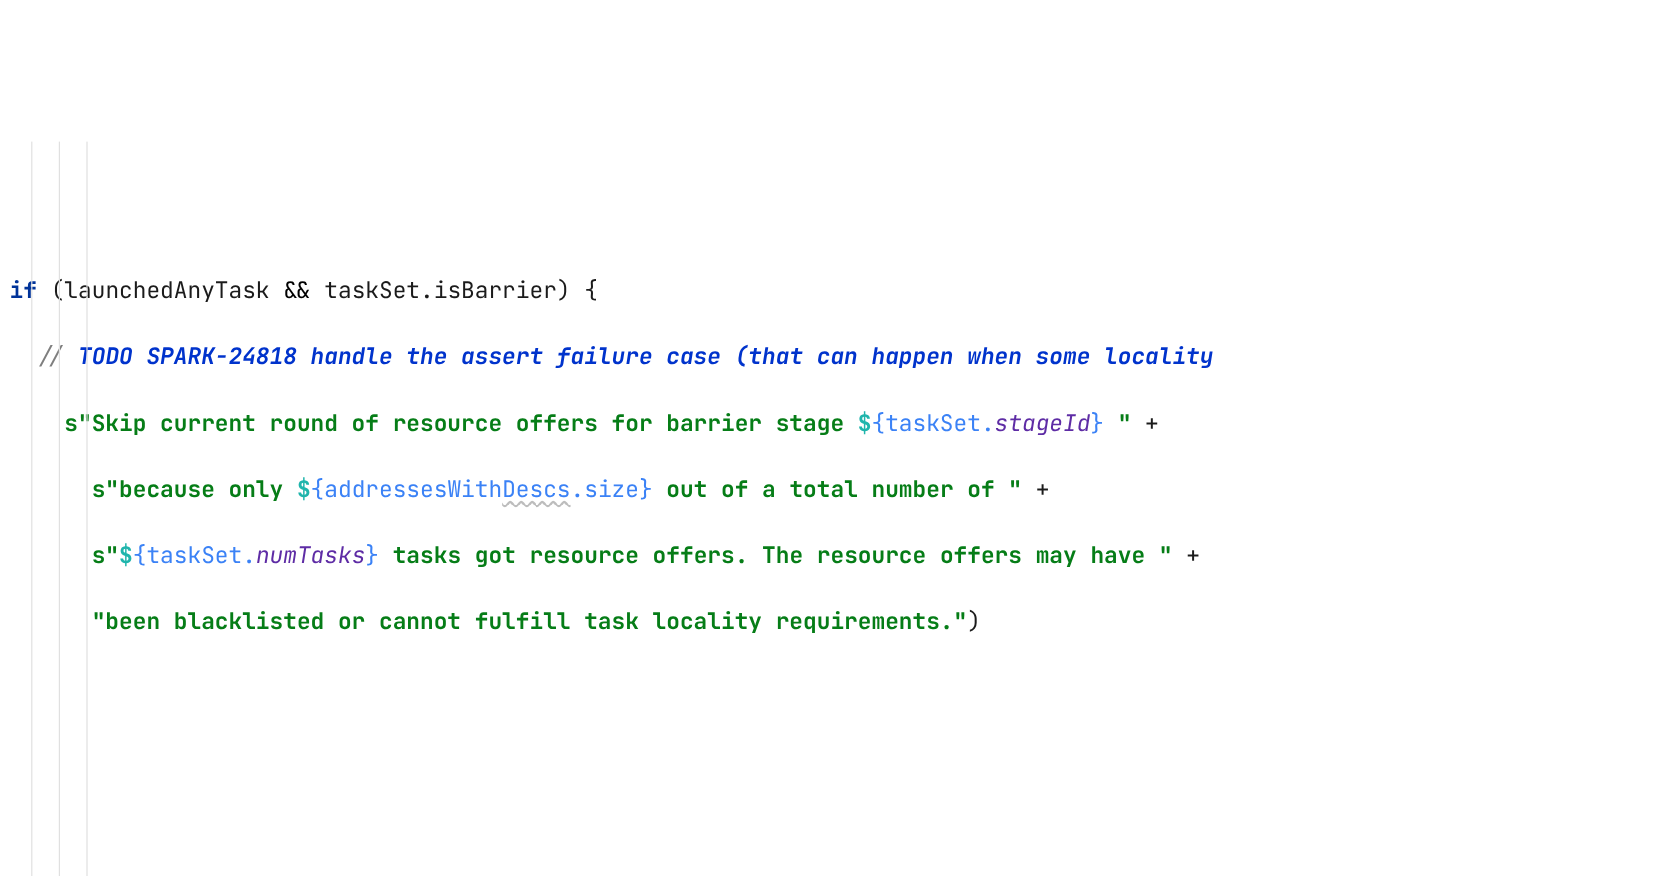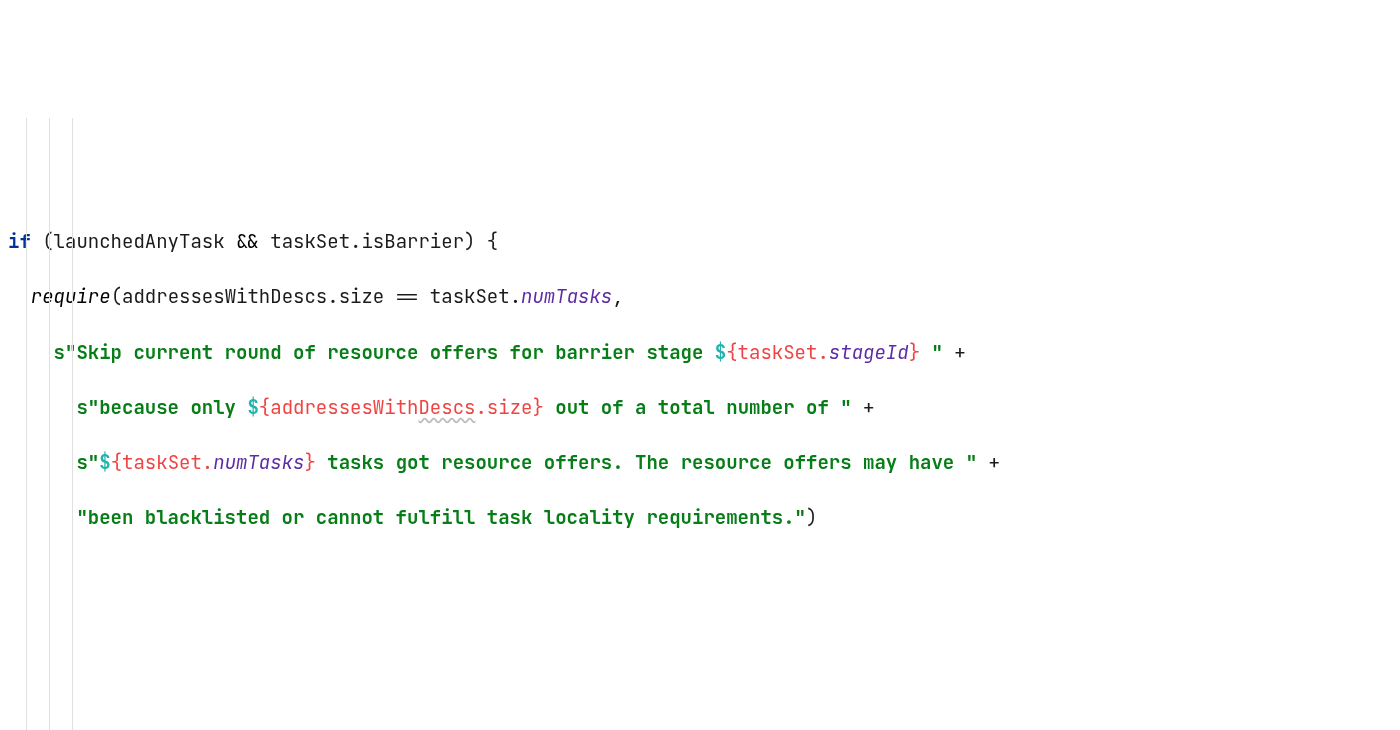--- a/index.html
+++ b/index.html
@@ -21,35 +21,35 @@
   }
   .kw  { color:#003399; font-weight:700;margin-top:20px; }
   .cm  { color:#7f7f7f; font-style:italic; }
   .todo{ color:#0033cc; font-style:italic; font-weight:700; }
   .fn  { color:#000; font-style:italic; }
   .mem { color:#5e2ca5; font-style:italic; }
   .str { color:#067d17; font-weight:700; }
   .op  { color:#000; }
   .tx  { color:#1b1b1b; }
   .dlr { color:#1fb5ac; font-weight:700; }
-  .interp { color:#ef4444; font-weight:400; }
+  .interp { color:#3b82f6; font-weight:400; }
   .sq { text-decoration: underline wavy #bdbdbd; text-decoration-skip-ink:none; text-underline-offset:3px; }
   .line { display:block; }
 </style>
 </head>
 <body>
 
 
 
 <div class="code-block">
 <div class="guide" style="left:18px"></div>
 <div class="guide" style="left:41px"></div>
 <div class="guide" style="left:64px"></div>
 <span class="line"><span class="kw">if</span><span class="tx"> (launchedAnyTask </span><span class="op">&amp;&amp;</span><span class="tx"> taskSet.isBarrier) {</span></span>
-<span class="line">  <span class="fn">require</span><span class="tx">(addressesWithDescs.size == taskSet.</span><span class="mem">numTasks</span><span class="tx">,</span></span>
+<span class="line">  <span class="cm">// </span><span class="todo">TODO SPARK-24818 handle the assert failure case (that can happen when some locality</span></span>
 <span class="line">    <span class="str">s"Skip current round of resource offers for barrier stage </span><span class="dlr">$</span><span class="interp">{taskSet.</span><span class="mem">stageId</span><span class="interp">}</span><span class="str"> "</span><span class="tx"> +</span></span>
 <span class="line">      <span class="str">s"because only </span><span class="dlr">$</span><span class="interp">{addressesWith</span><span class="interp sq">Descs</span><span class="interp">.size}</span><span class="str"> out of a total number of "</span><span class="tx"> +</span></span>
 <span class="line">      <span class="str">s"</span><span class="dlr">$</span><span class="interp">{taskSet.</span><span class="mem">numTasks</span><span class="interp">}</span><span class="str"> tasks got resource offers. The resource offers may have "</span><span class="tx"> +</span></span>
 <span class="line">      <span class="str">"been blacklisted or cannot fulfill task locality requirements."</span><span class="tx">)</span></span>
 <span class="line"> </span>
 
 
 
 
 

